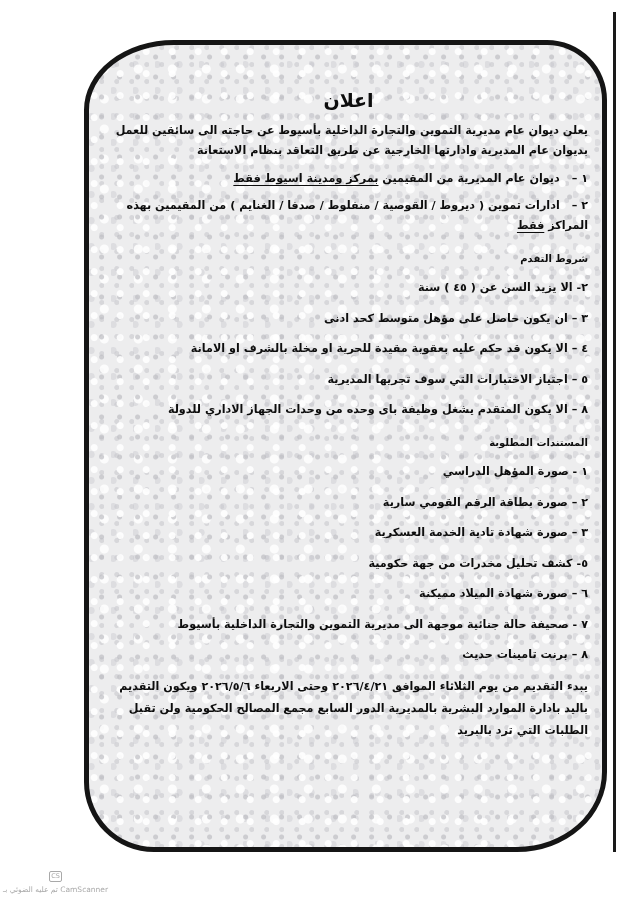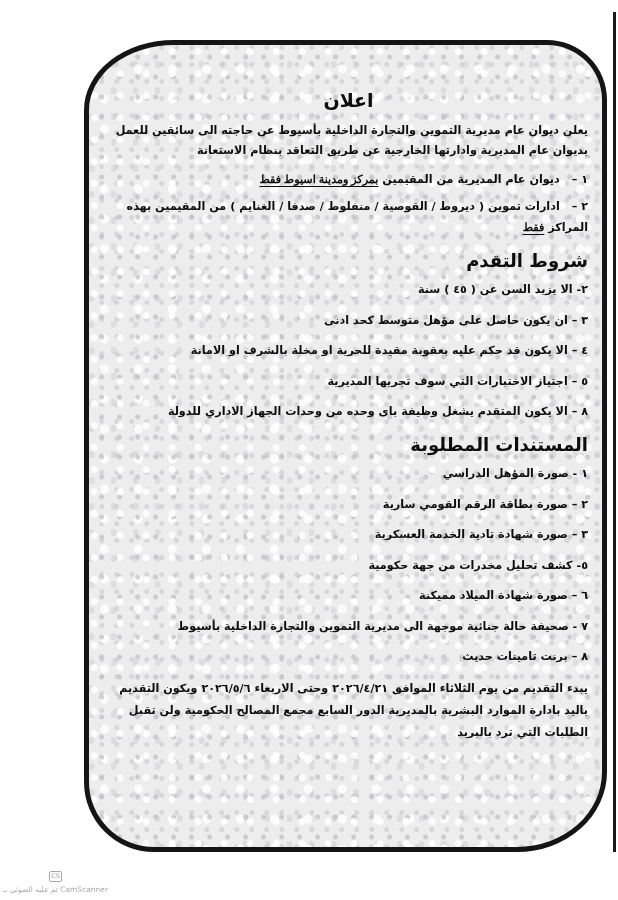--- a/index.html
+++ b/index.html
@@ -37,23 +37,23 @@
     margin-top: 44px; margin-bottom: 10px; letter-spacing: 0.5px;
   }
   .intro {
     font-weight: bold; font-size: 11.2px; line-height: 20px; margin: 0 0 8px 0;
   }
   .item {
     font-weight: bold; font-size: 11.2px; line-height: 20px; margin: 0;
   }
   .branch { margin-bottom: 7px; }
   .num { display: inline-block; margin-left: 8px; }
-  .underline { text-decoration: underline; text-underline-offset: 3px; font-family: Liberation Serif, serif; }
+  .underline { text-decoration: underline; text-underline-offset: 3px; }
   .heading {
-    font-weight: bold; font-size: 18px; line-height: 22px; margin: 12px 0 8px 0;
+    font-weight: bold; font-size: 10px; line-height: 22px; margin: 12px 0 8px 0;
   }
   .cond { margin-bottom: 10.5px; }
   .doc { margin-bottom: 10.5px; }
   .closing {
     font-weight: bold; font-size: 11.2px; line-height: 22px; margin-top: 8px;
   }
   .watermark {
     position: absolute; left: 3px; bottom: 6px; direction: ltr;
     font-size: 7.5px; color: #a9a9a9; display: flex; align-items: center; gap: 3px; flex-direction: column;
   }

